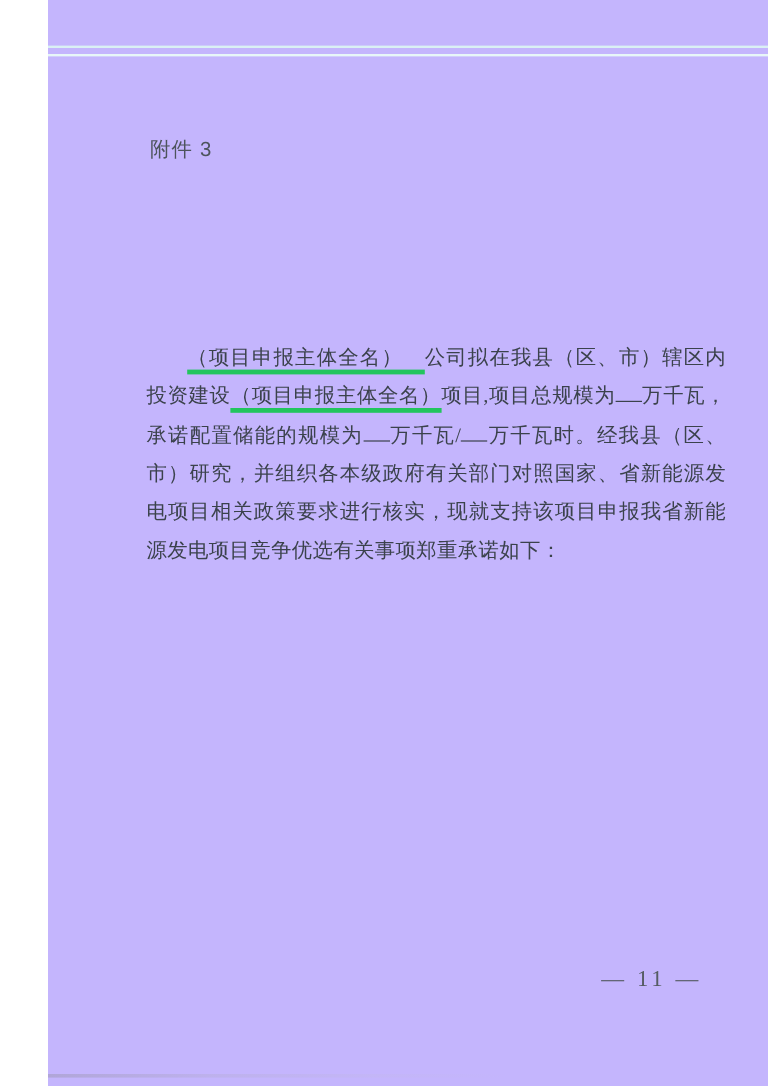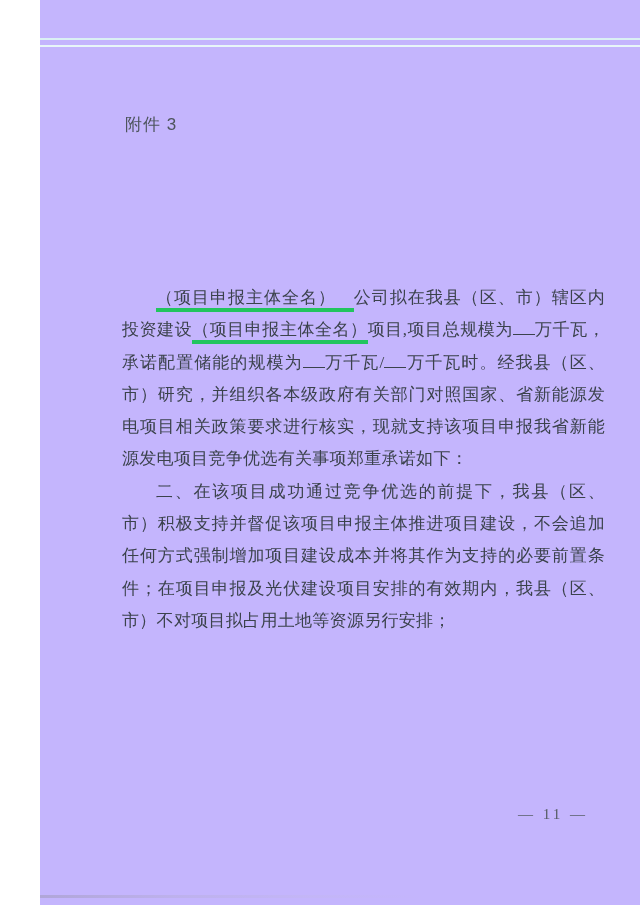--- a/index.html
+++ b/index.html
@@ -86,42 +86,41 @@
     width: 22px;
     height: 1em;
     border-bottom: 1px solid #3b424c;
     vertical-align: baseline;
   }
   .page-number {
     position: absolute;
     top: 806px;
     left: 458px;
     width: 90px;
-    text-align: right;
-    font-size: 15px;
+    text-align: center;
+    font-size: 19px;
     letter-spacing: 3px;
     color: #565c64;
     white-space: nowrap;
   }
 </style>
 </head>
 <body>
 
 <div class="page">
 
   <div class="scan-line-1"></div>
   <div class="scan-line-2"></div>
 
   <div class="attachment-label">附件 3</div>
 
   <div class="doc-title">
   </div>
 
   <div class="doc-body">
     <p><span class="u">（项目申报主体全名）　</span><span>公司拟在我县（区、市）辖区内投资建设</span><span class="u">（项目申报主体全名）</span><span>项目,项目总规模为</span><span class="blank"></span><span>万千瓦，承诺配置储能的规模为</span><span class="blank"></span><span>万千瓦/</span><span class="blank"></span><span>万千瓦时。经我县（区、市）研究，并组织各本级政府有关部门对照国家、省新能源发电项目相关政策要求进行核实，现就支持该项目申报我省新能源发电项目竞争优选有关事项郑重承诺如下：</span></p>
-    <p><span>二、在该项目成功通过竞争优选的前提下，我县（区、市）积极支持并督促该项目申报主体推进项目建设，不会追加任何方式强制增加项目建设成本并将其作为支持的必要前置条件；在项目申报及光伏建设项目安排的有效期内，我县（区、市）不对项目拟占用土地等资源另行安排；</span></p>
   </div>
 
   <div class="page-number">— 11 —</div>
 
   <div class="scan-smudge"></div>
 
 </div>
 
 </body></html>

